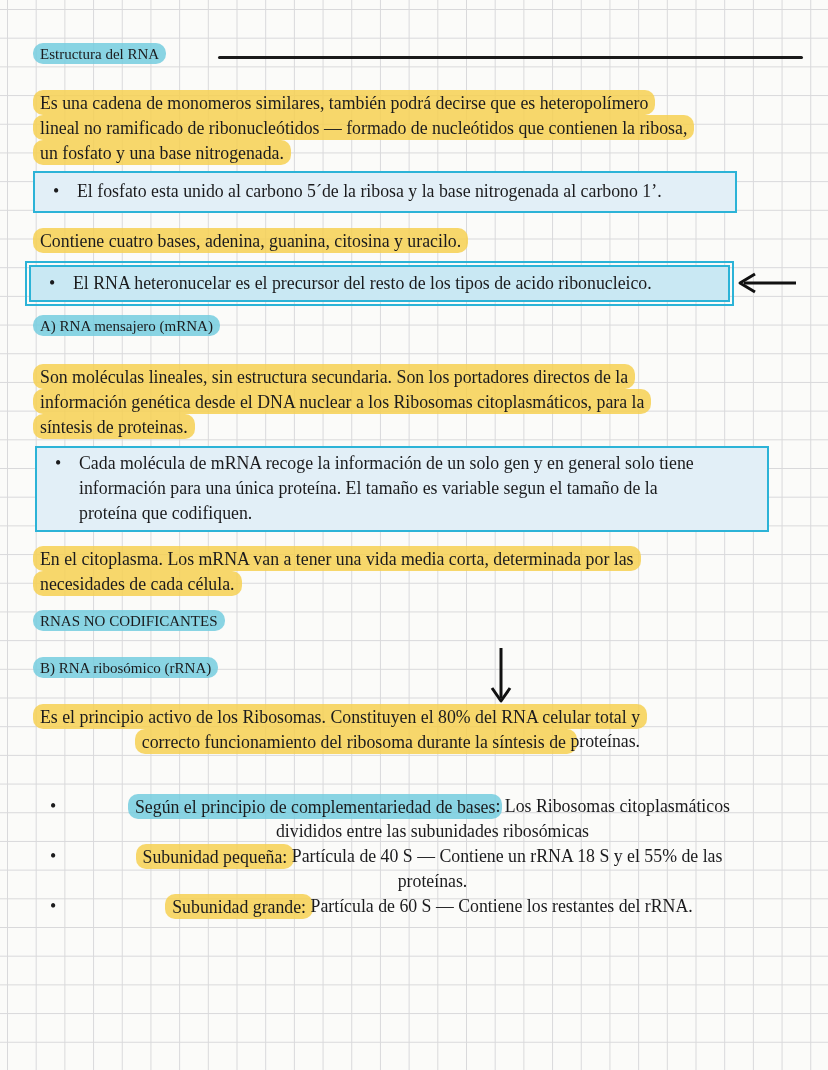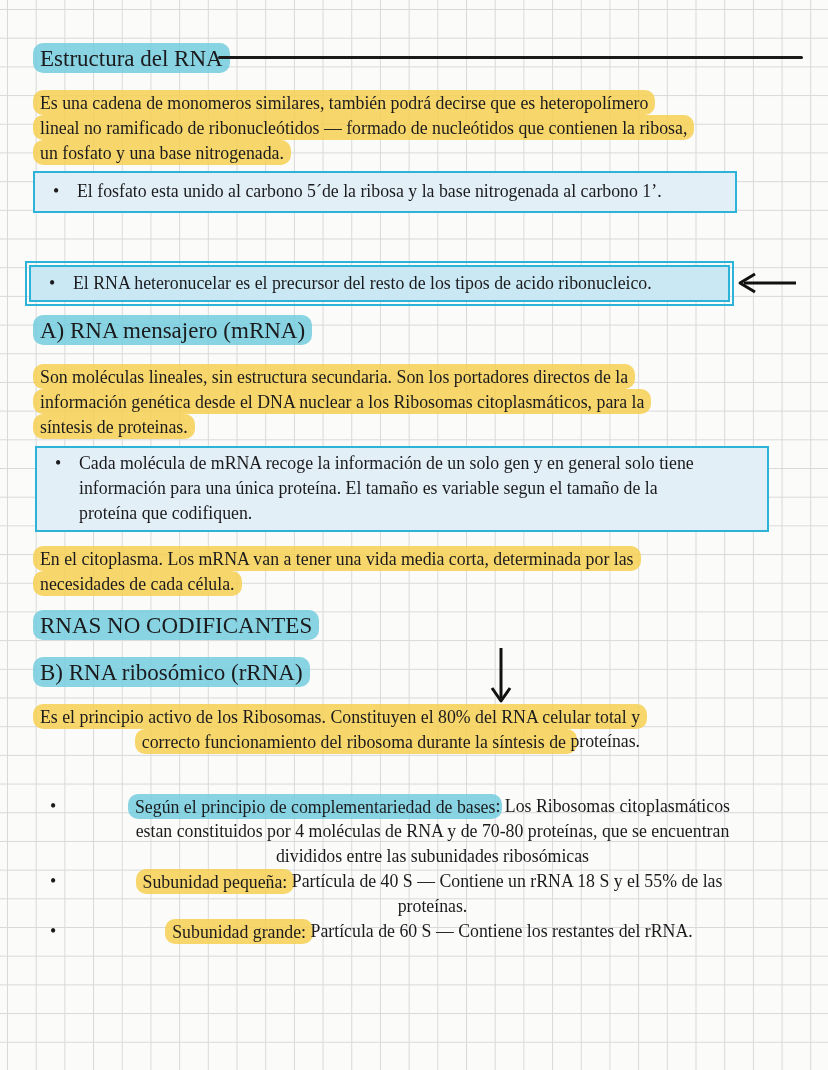--- a/index.html
+++ b/index.html
@@ -22,21 +22,21 @@
   }
 
   .abs { position: absolute; }
 
   .line { white-space: pre; height: 25px; line-height: 25px; }
 
   .hl { padding: 2.5px 7px; margin: 0 -7px; border-radius: 10px; }
   .hl.y { background: var(--highlight-yellow, #f6d159d9); }
   .hl.c { background: var(--highlight-cyan, #74ccdfd9); }
 
-  .heading { font-size: 23px; }
+  .heading { font-size: 15px; }
 
   .rule {
     position: absolute;
     height: 3px;
     border-radius: 2px;
     background: var(--rule, #1a1a1a);
   }
 
   .callout {
     border: 2px solid var(--box-border, #2cb3d7);
@@ -80,20 +80,23 @@
       <div class="line"><span class="hl y">un fosfato y una base nitrogenada.</span></div>
     </div>
 
   <div class="abs callout" style="left:33px; top:171px; width:704px;">
     <span class="marker">•</span>
     <div class="box-lines">
         <div class="line"><span>El fosfato esta unido al carbono 5´de la ribosa y la base nitrogenada al carbono 1’.</span></div>
       </div>
   </div>
 
+  <div class="abs" style="left:40px; top:228px;">
+      <div class="line"><span class="hl y">Contiene cuatro bases, adenina, guanina, citosina y uracilo.</span></div>
+    </div>
 
   <div class="abs double-outer" style="left:25px; top:261px; width:709px;">
     <div class="double-inner">
       <span class="marker">•</span>
       <div class="box-lines">
           <div class="line"><span>El RNA heteronucelar es el precursor del resto de los tipos de acido ribonucleico.</span></div>
         </div>
     </div>
   </div>
 
@@ -142,21 +145,20 @@
   <div class="abs" style="left:40px; top:704px;text-align:right;">
       <div class="line"><span class="hl y">Es el principio activo de los Ribosomas. Constituyen el 80% del RNA celular total y</span></div>
       <div class="line"><span class="hl y">correcto funcionamiento del ribosoma durante la síntesis de </span><span>proteínas.</span></div>
     </div>
 
   <div class="abs bullet-list" style="left:40px; top:794px; width:748px;">
       <div class="bullet-item">
         <span class="marker">•</span>
         <div class="item-lines">
           <div class="line"><span class="hl c">Según el principio de complementariedad de bases</span><span>: Los Ribosomas citoplasmáticos</span></div>
-          <div class="line"><span>estan constituidos por 4 moléculas de RNA y de 70-80 proteínas, que se encuentran</span></div>
           <div class="line"><span>divididos entre las subunidades ribosómicas</span></div>
         </div>
       </div>
       <div class="bullet-item">
         <span class="marker">•</span>
         <div class="item-lines">
           <div class="line"><span class="hl y">Subunidad pequeña:</span><span> Partícula de 40 S — Contiene un rRNA 18 S y el 55% de las</span></div>
           <div class="line"><span>proteínas.</span></div>
         </div>
       </div>

